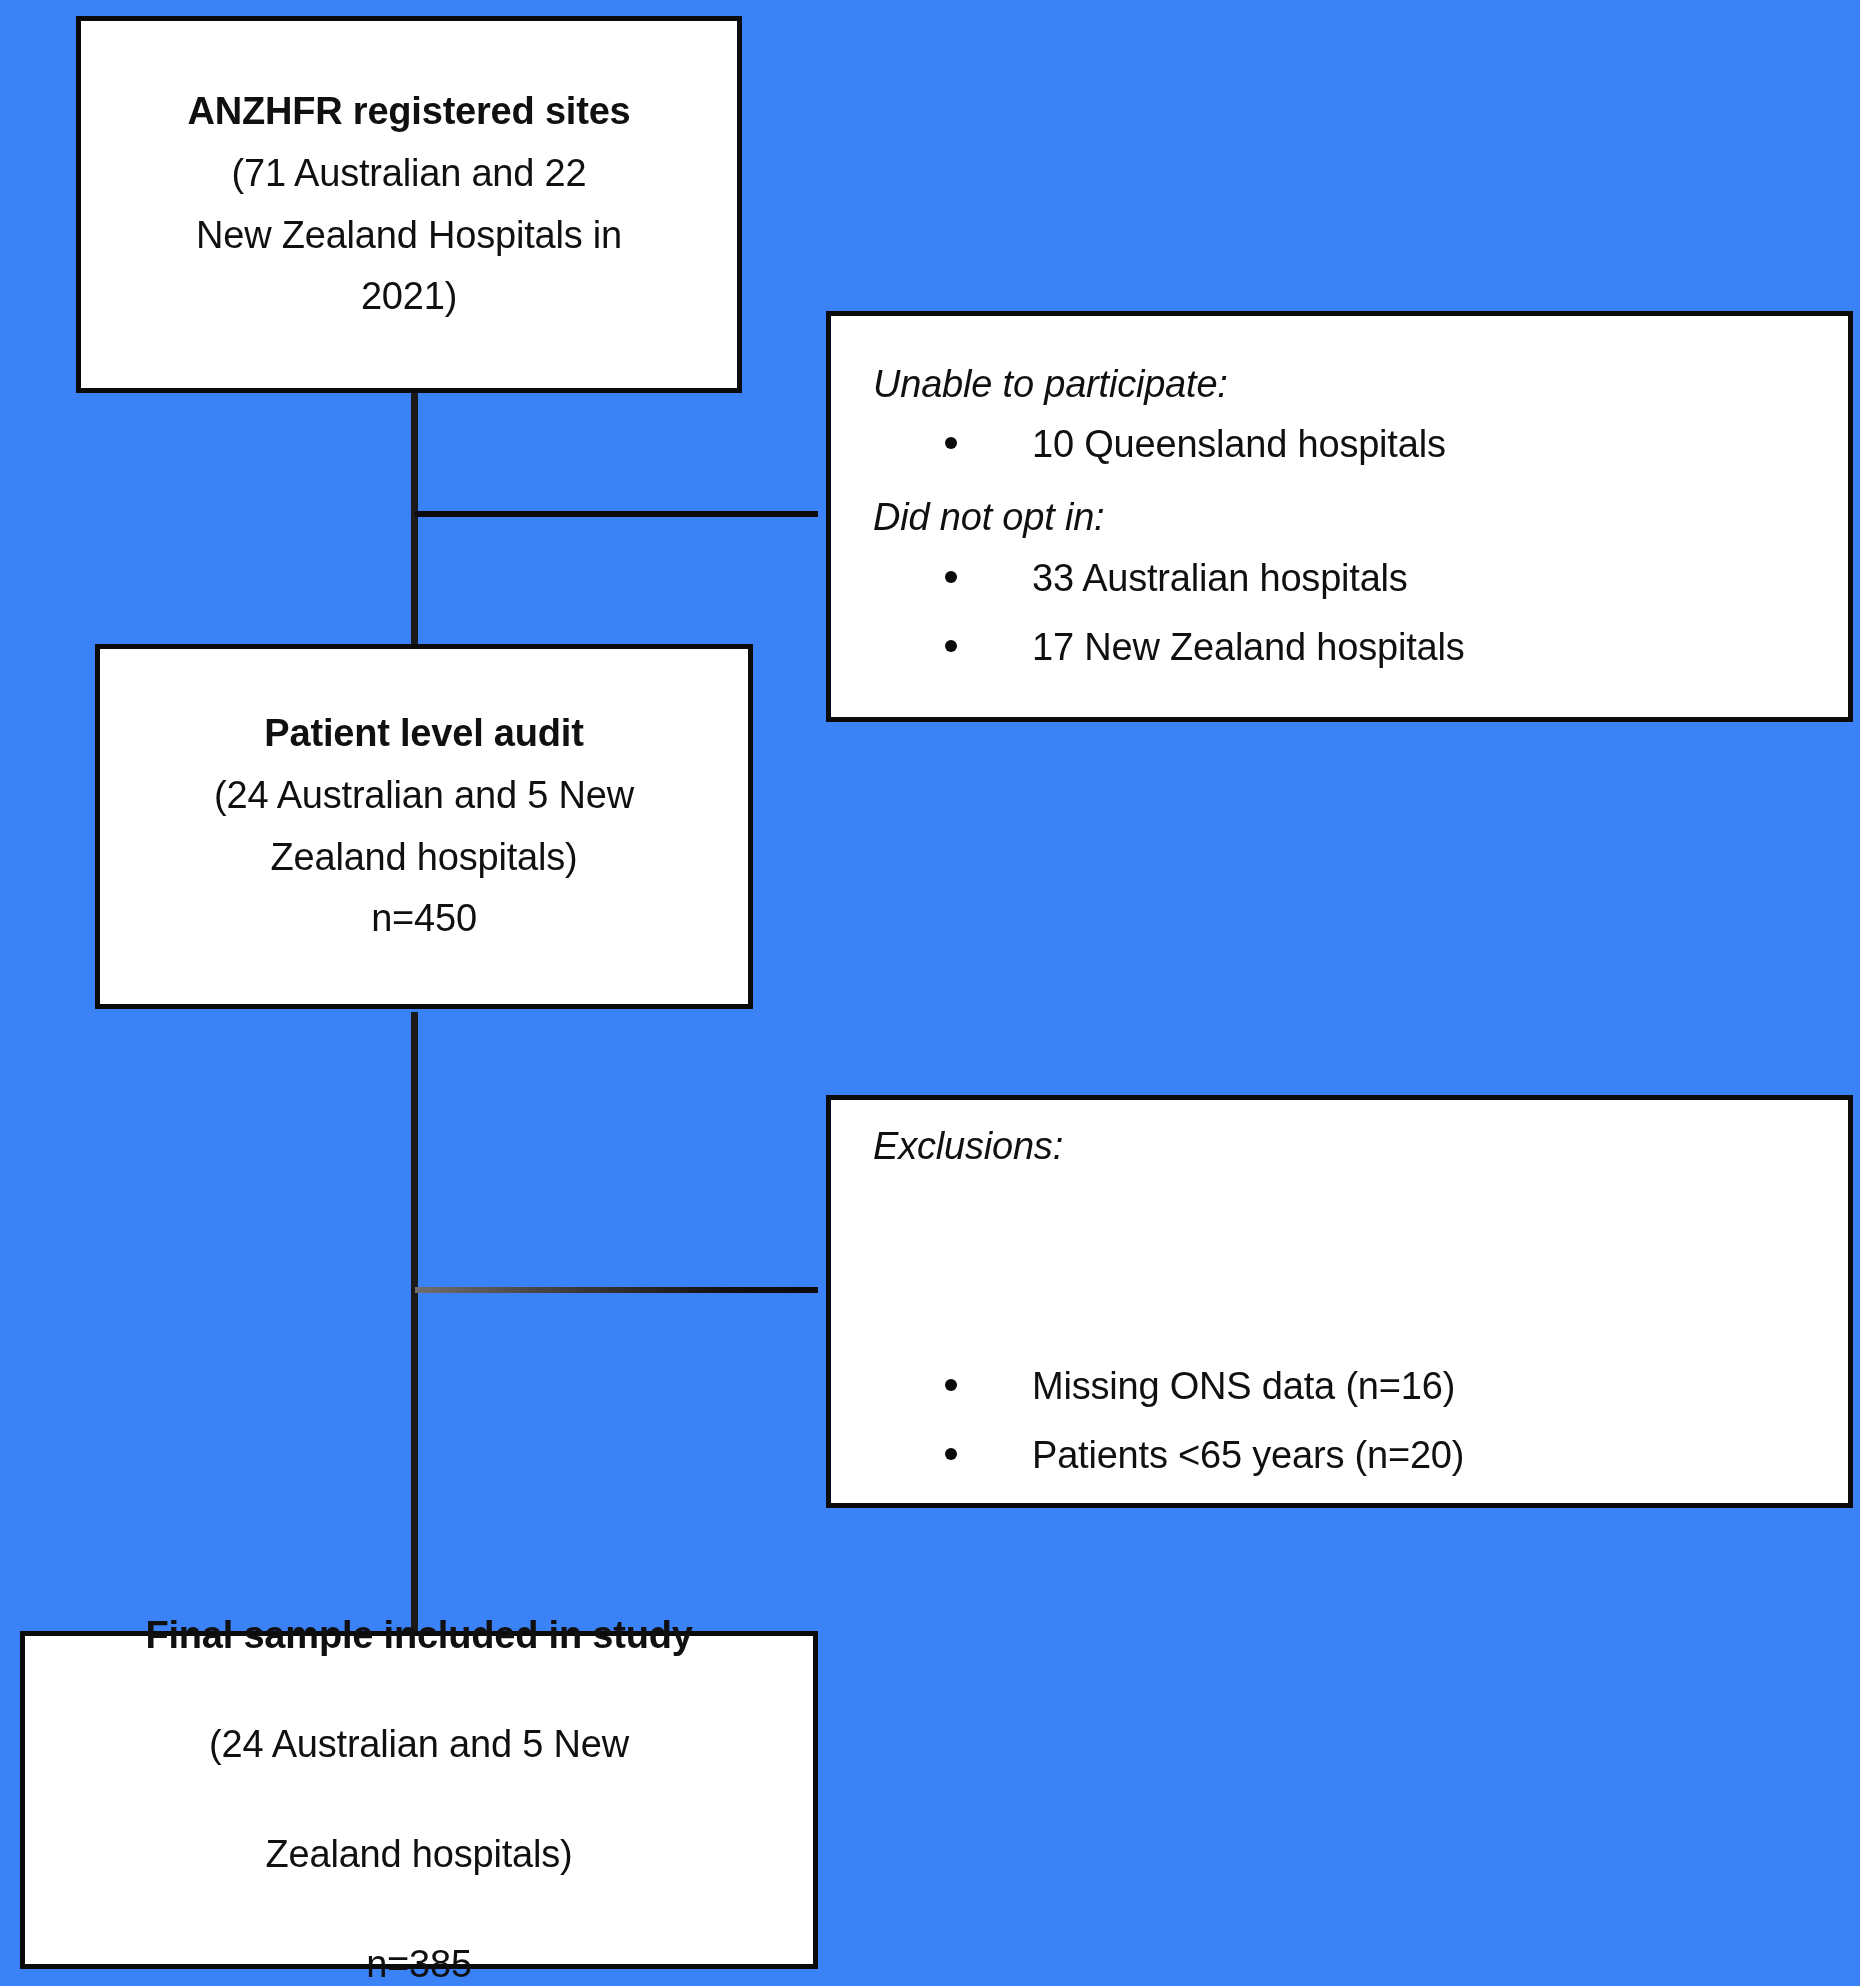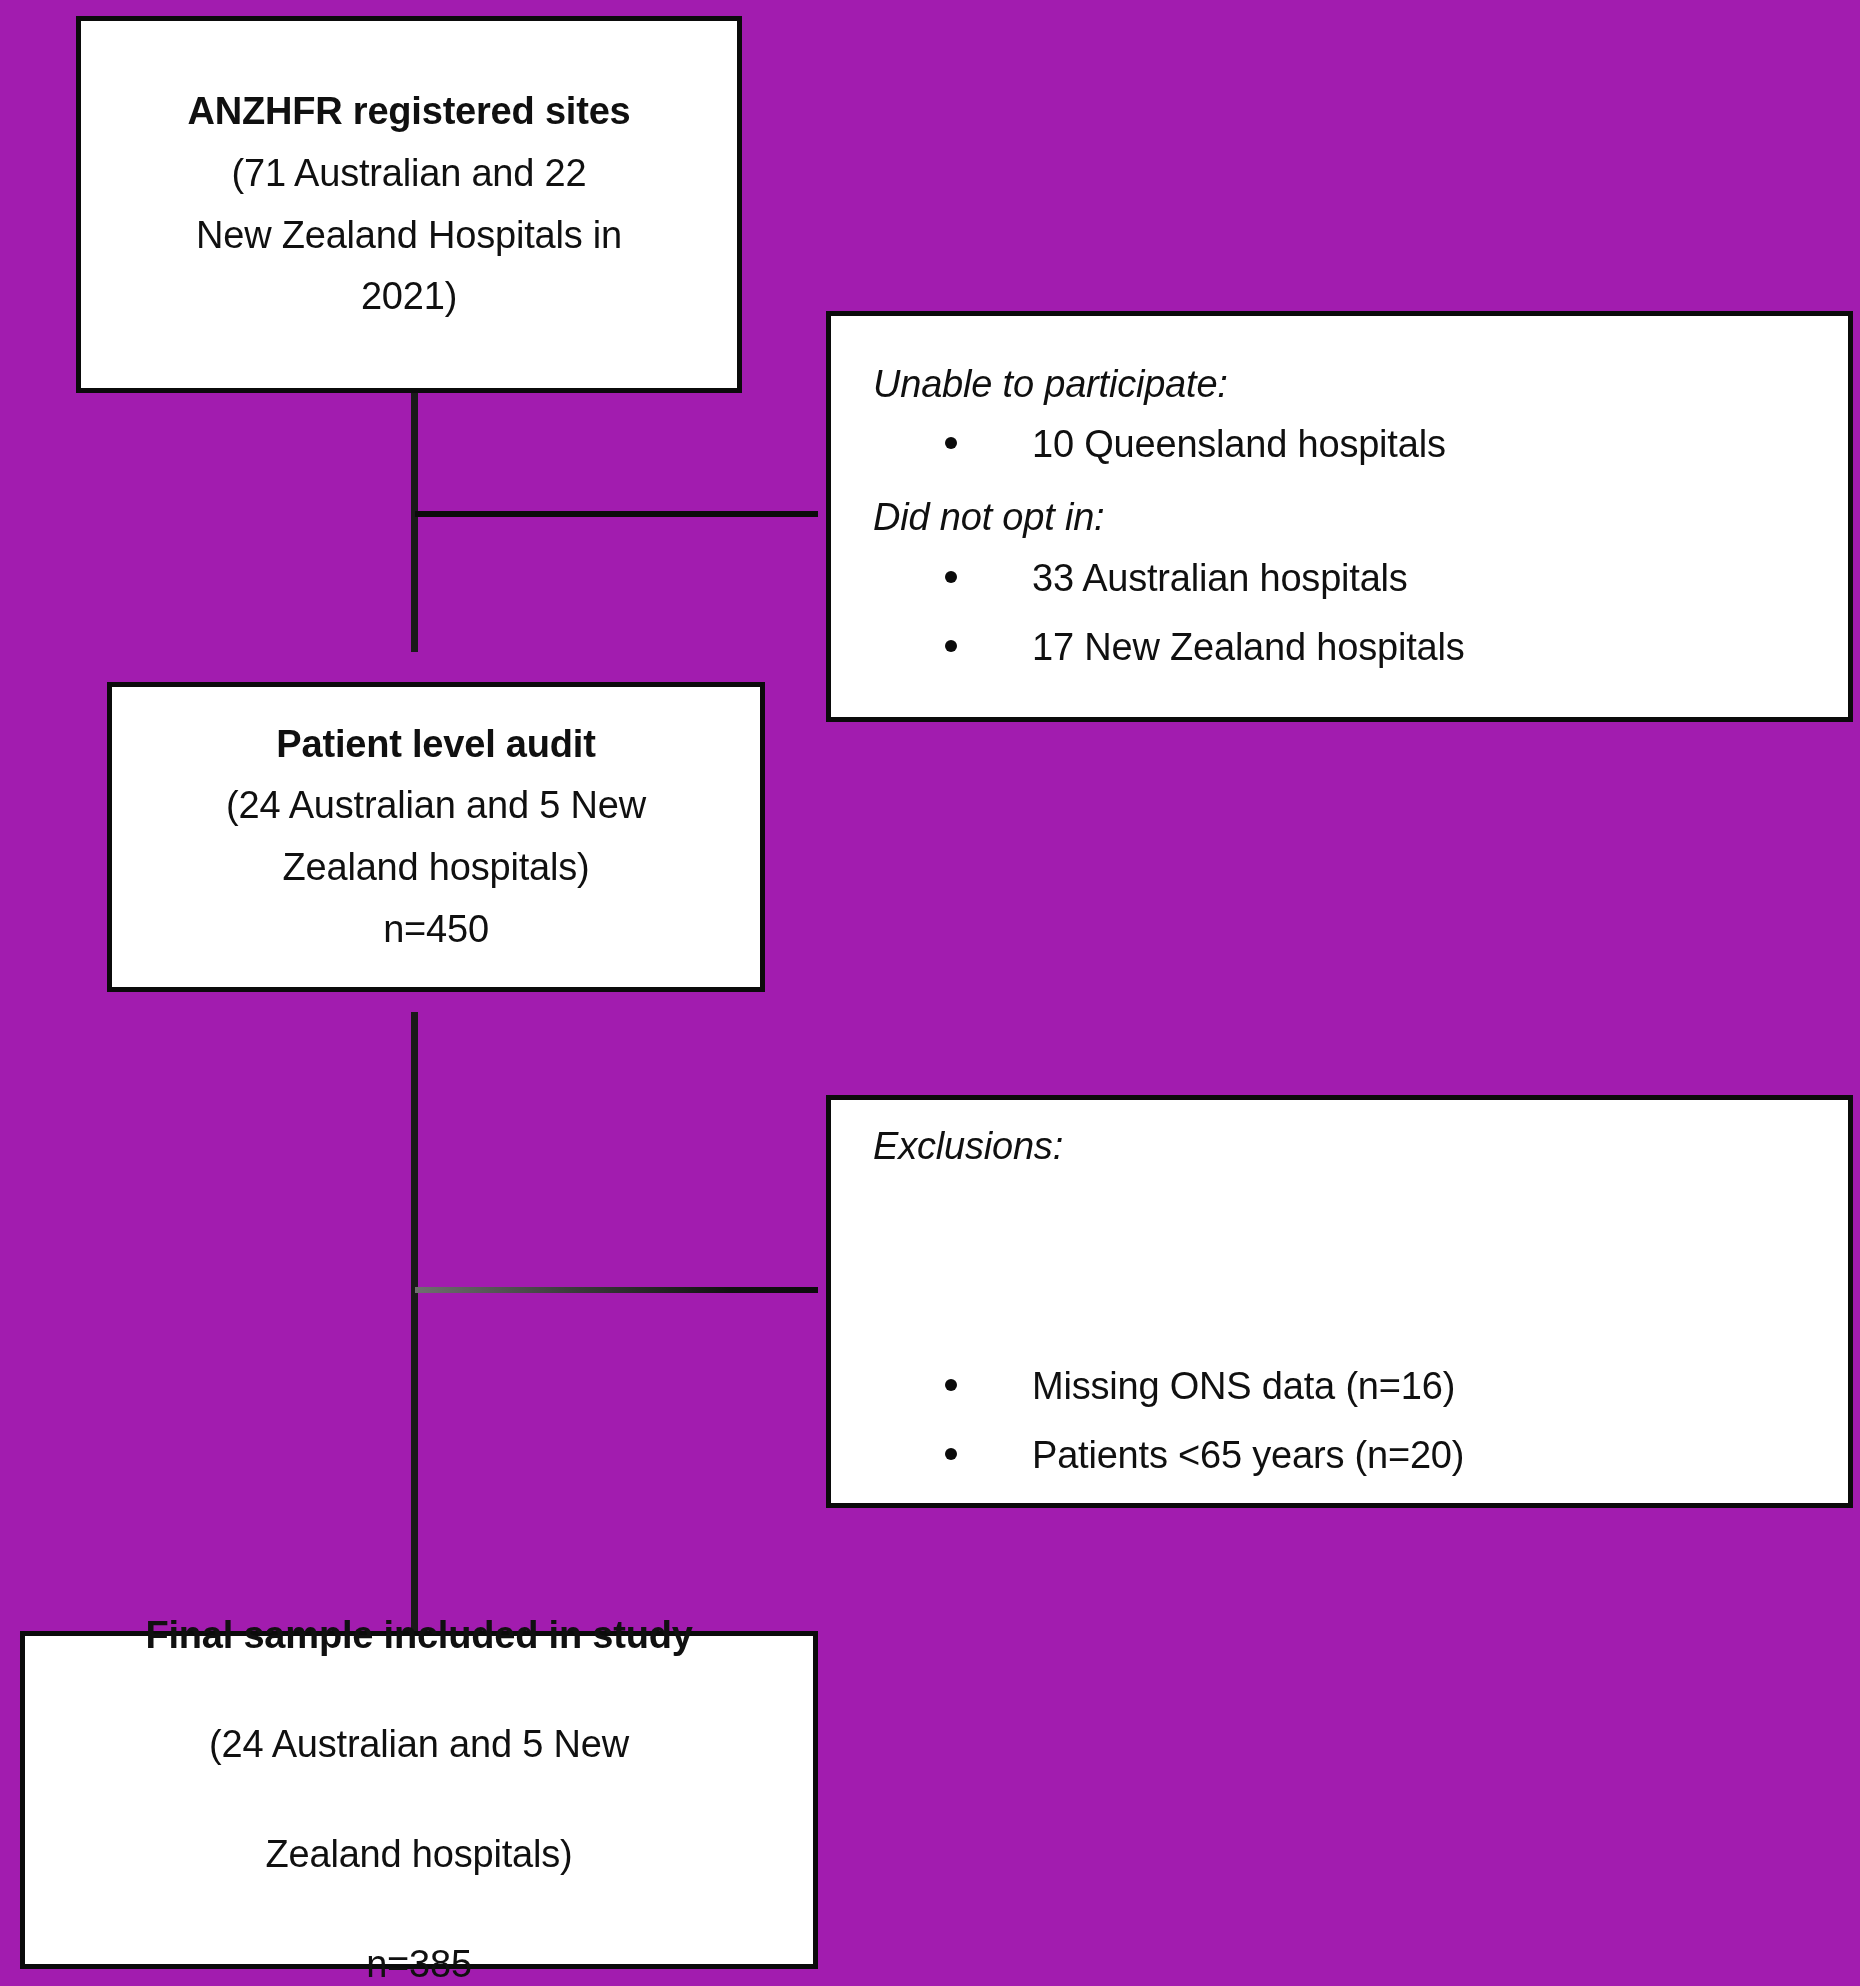--- a/index.html
+++ b/index.html
@@ -4,21 +4,21 @@
 <style>
   html, body {
     margin: 0;
     padding: 0;
     background: #ffffff;
   }
   #canvas {
     position: relative;
     width: 1861px;
     height: 1987px;
-    background: #a21caf;
+    background: #3b82f6;
     font-family: "Liberation Sans", sans-serif;
     overflow: hidden;
   }
   .flow-box {
     position: absolute;
     box-sizing: border-box;
     background: #ffffff;
     border: 5.6px solid #0b0b0b;
     display: flex;
     flex-direction: column;
@@ -108,21 +108,21 @@
 
   <div class="connector-h faded" style="left:415px; top:1287px; width:403px; height:6.4px;"></div>
 
   <div class="flow-box box-centered" style="left:76px; top:16px; width:666px; height:377px; padding:0 19px;">
     <div class="line-title">ANZHFR registered sites</div>
     <div class="line-text">(71 Australian and 22</div>
     <div class="line-text">New Zealand Hospitals in</div>
     <div class="line-text">2021)</div>
   </div>
 
-  <div class="flow-box box-centered" style="left:95px; top:682px; width:658px; height:310px; padding:0 17.6px;margin-left:12px;">
+  <div class="flow-box box-centered" style="left:95px; top:644px; width:658px; height:365px; padding:0 17.6px;">
     <div class="line-title">Patient level audit</div>
     <div class="line-text">(24 Australian and 5 New</div>
     <div class="line-text">Zealand hospitals)</div>
     <div class="line-text">n=450</div>
   </div>
 
   <div class="flow-box box-left inner-pad-right" style="left:814px; top:311px; width:1027px; height:411px; justify-content:center;">
     <div class="heading-italic">Unable to participate:</div>
     <ul class="bullet-list">
       <li class="bullet-item">

